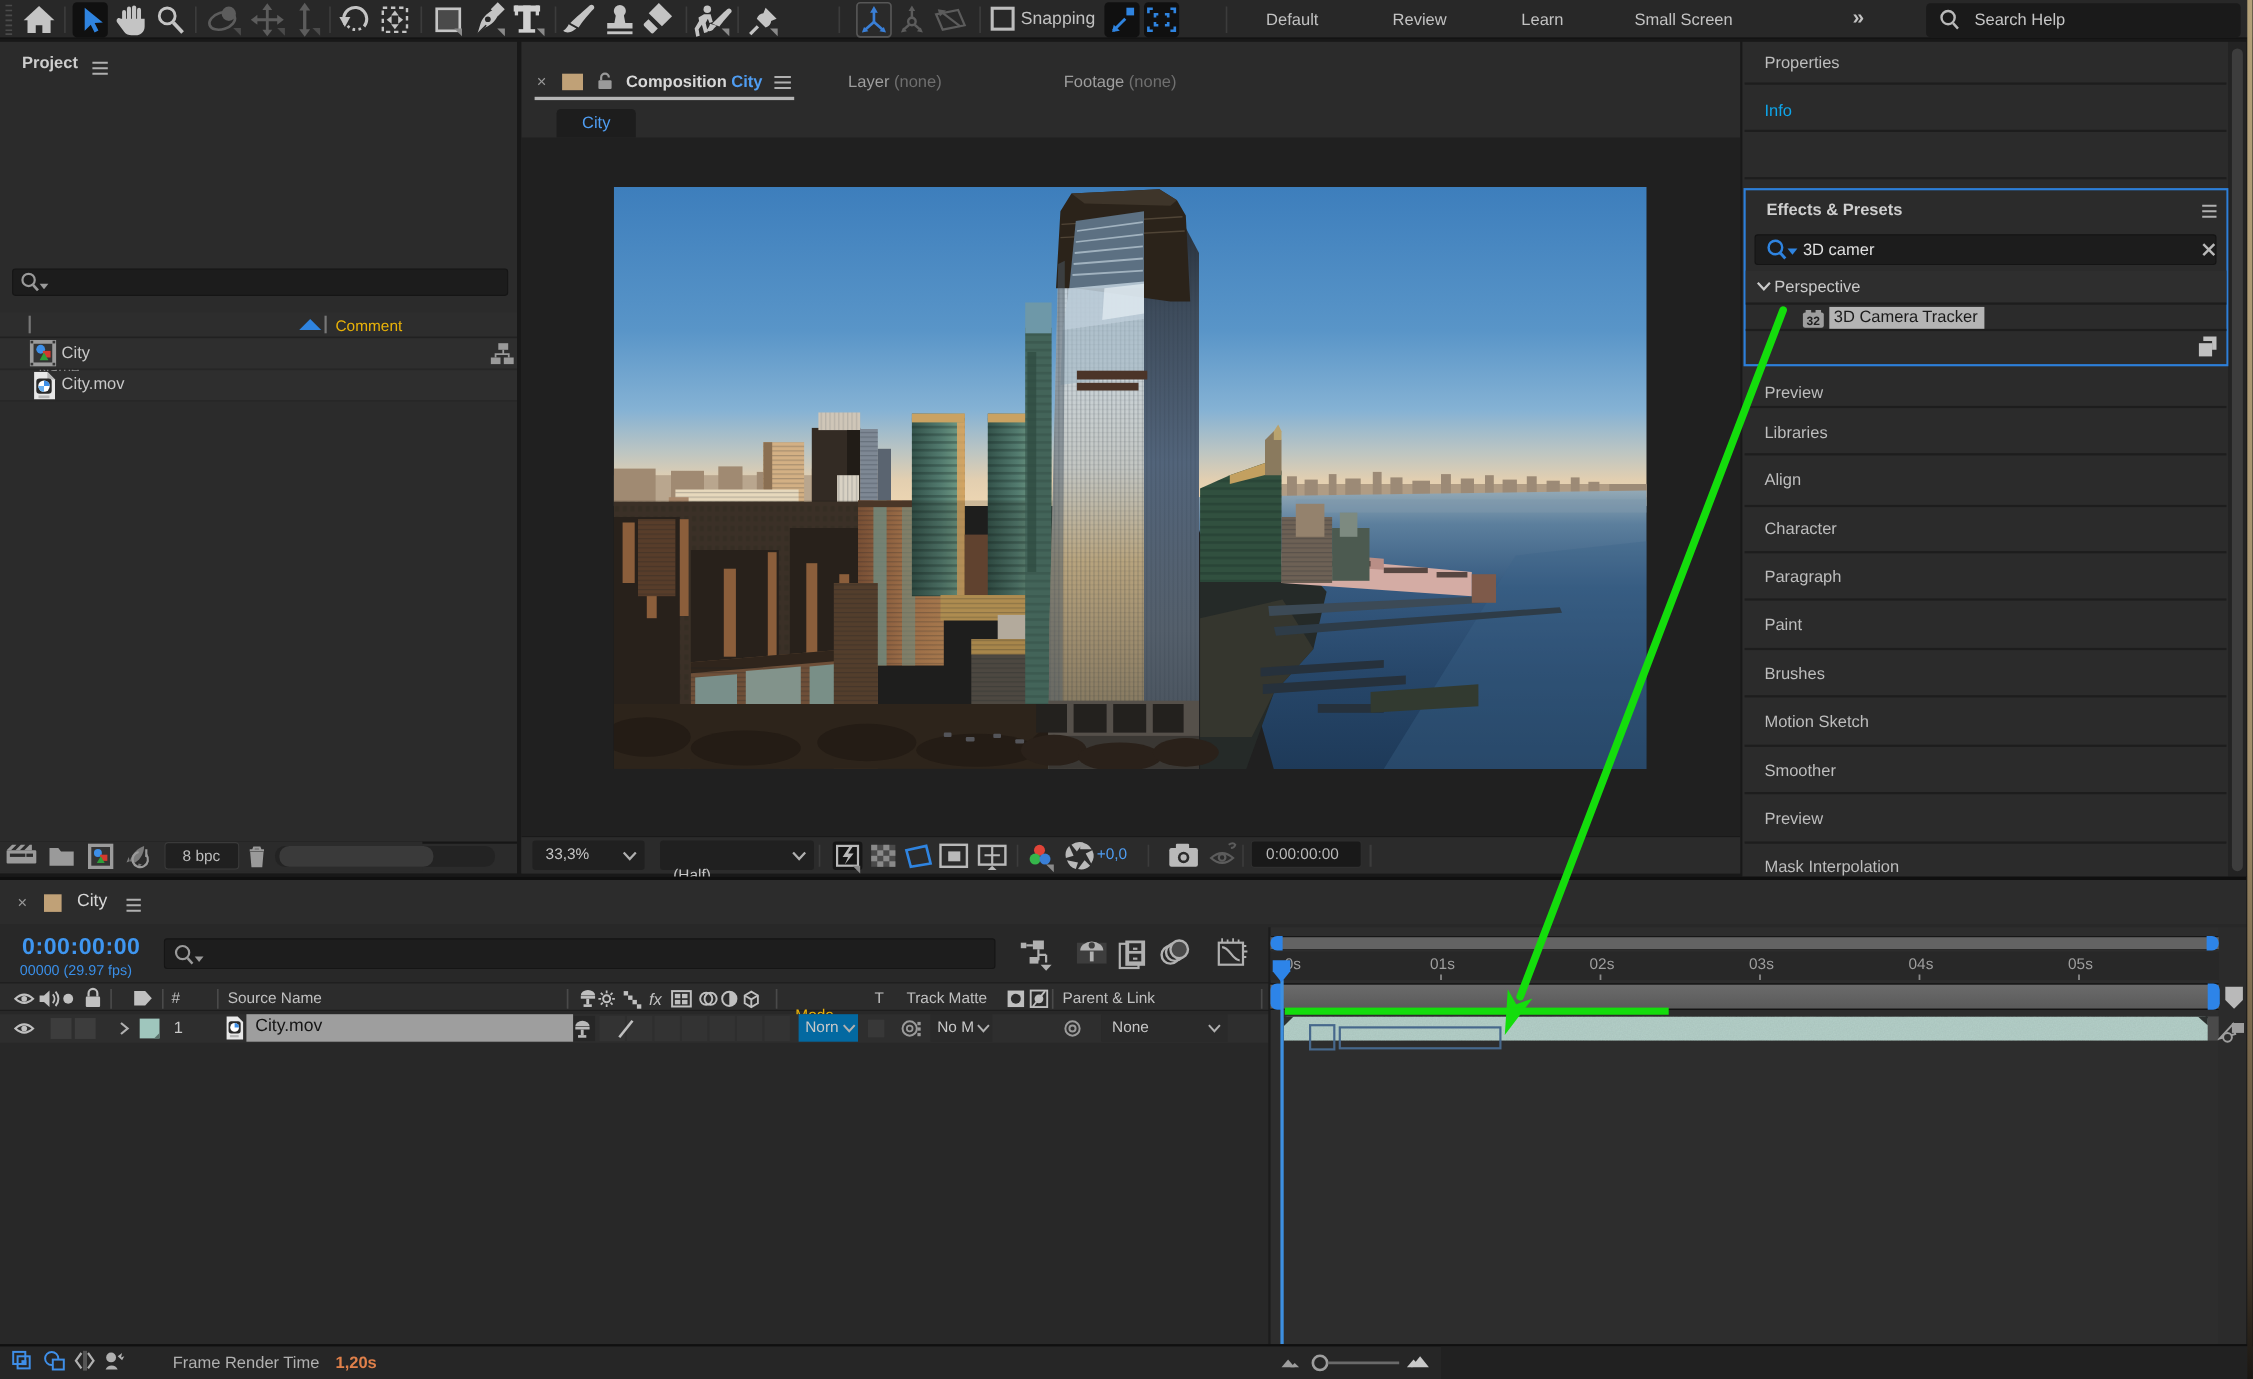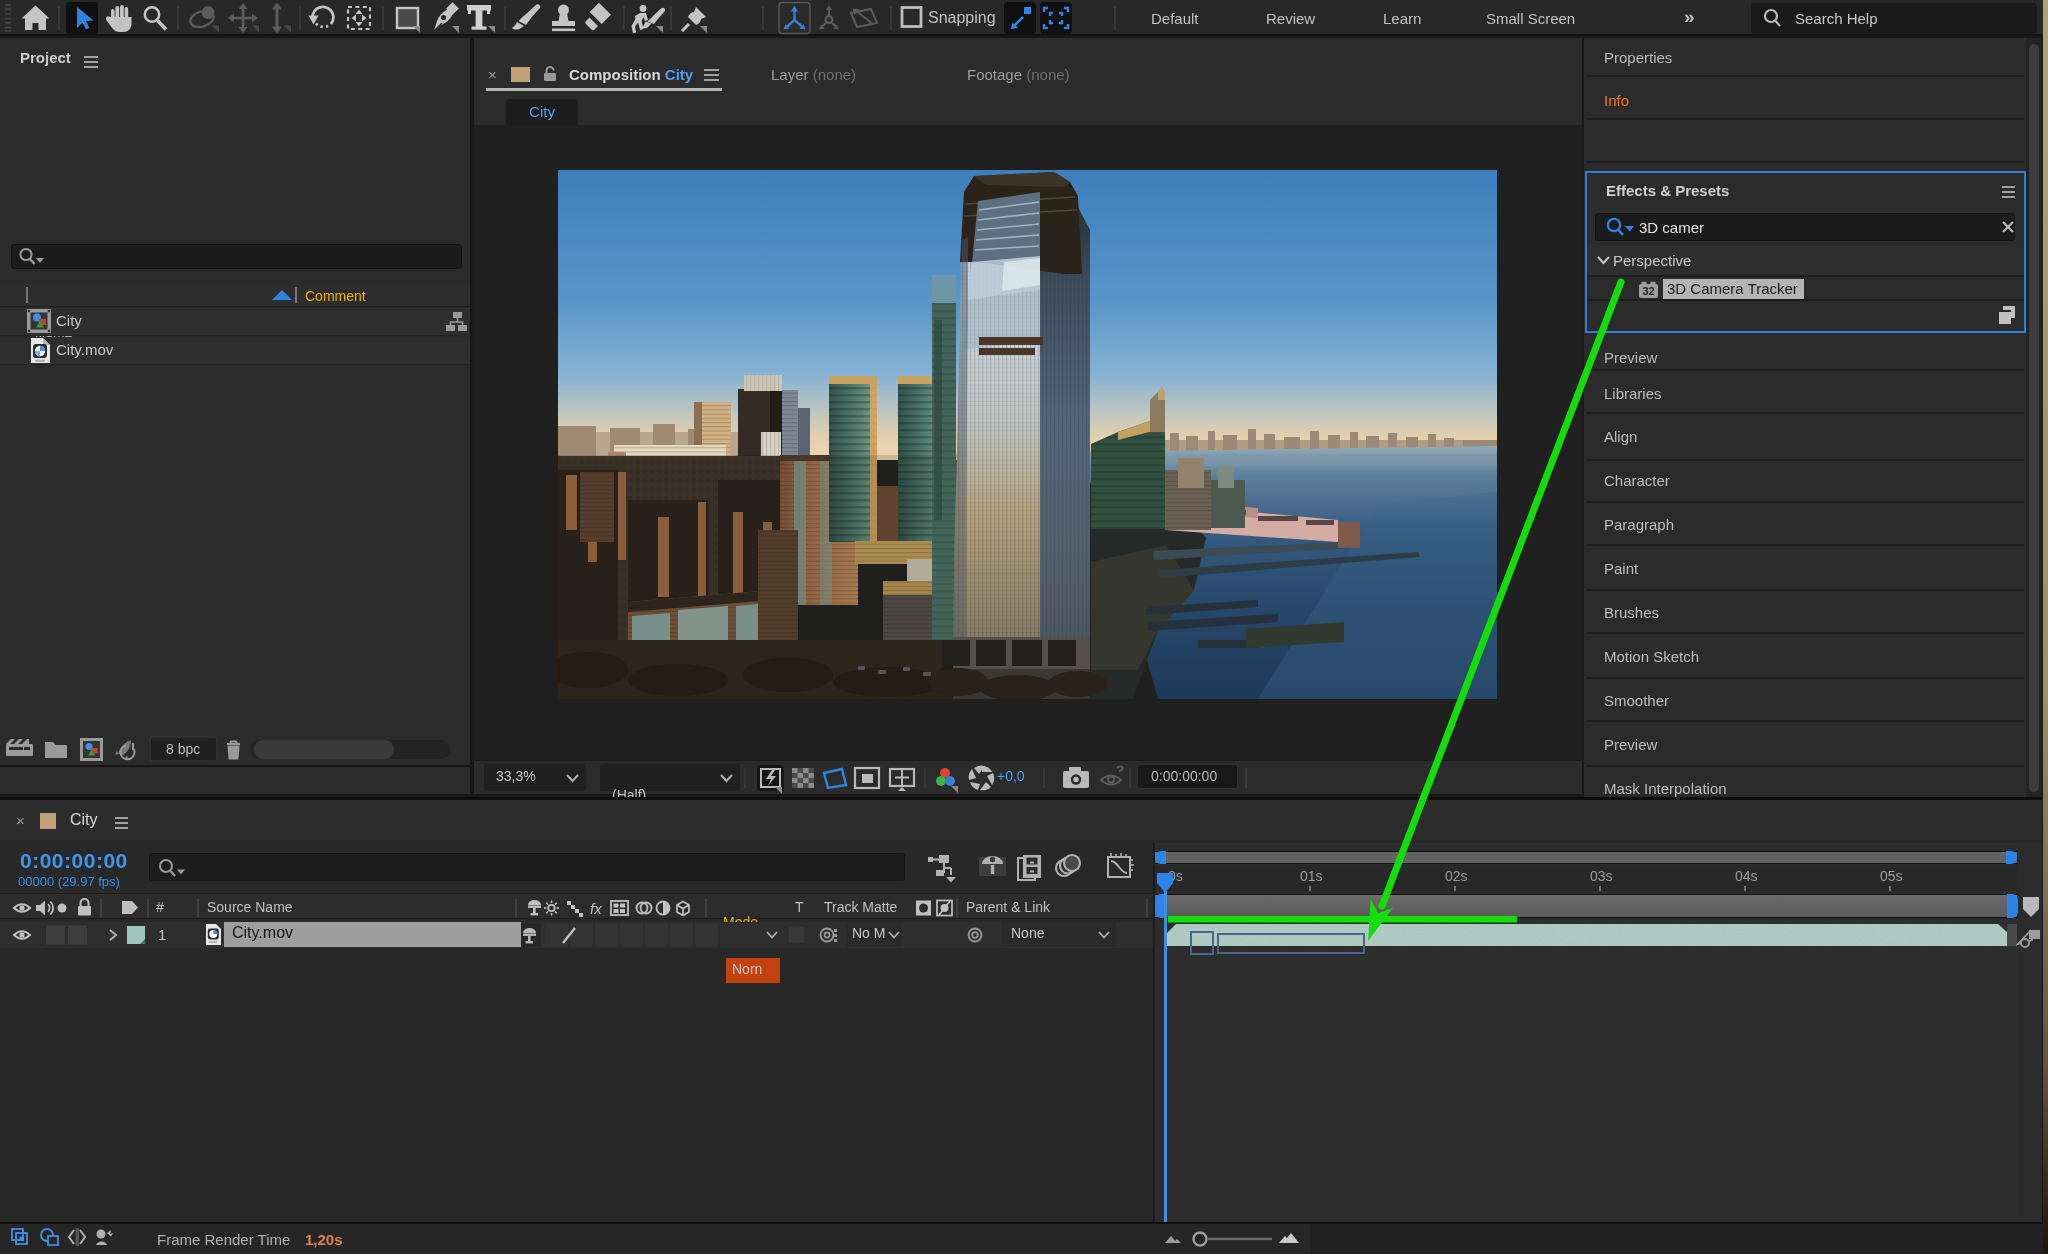--- a/index.html
+++ b/index.html
@@ -277,21 +277,21 @@
       <path d="M13,0 l7,7 h-7 z" fill="#b5b5b5"></path>
       <rect x="3" y="6" width="14" height="14" rx="3" fill="#2a2a2a"></rect>
       <circle cx="10" cy="13" r="5.2" fill="#fff"></circle>
       <path d="M10,7.8 a5.2,5.2 0 0 1 5.2,5.2 l-5.2,0 z" fill="#3d8fe8"></path>
       <path d="M4.8,13 a5.2,5.2 0 0 0 5.2,5.2 l0,-5.2 z" fill="#6ab0f0"></path>
       <rect x="5" y="21.5" width="10" height="2.5" fill="#b5b5b5"></rect>
     </svg>
     <div class="abs" style="left:56px;top:303px;color:#c8c8c8;font-size:15px;">City.mov</div>
 
     <div class="abs" style="left:0;top:727px;width:470px;height:2px;background:#161616;"></div>
-    <div class="abs" style="left:0;top:698px;width:384px;height:27px;background:#2b2b2b;">
+    <div class="abs" style="left:0;top:727px;width:384px;height:27px;background:#2b2b2b;">
       <svg width="470" height="27" style="position:absolute;left:0;top:0;">
 
         <g fill="#9a9a9a">
           <path d="M6,8 l5,-5 h4 l-5,5 h4 l5,-5 h4 l-5,5 h4 l5,-5 h2 v5 z"></path>
           <rect x="6" y="8" width="27" height="12" rx="1"></rect>
           <rect x="9" y="11" width="14" height="3" fill="#2b2b2b"></rect>
           <rect x="24" y="11" width="6" height="3" fill="#2b2b2b"></rect>
         </g>
 
         <path d="M45,6 h8 l2.5,3 H67 v13 H45 z" fill="#9a9a9a"></path>
@@ -725,21 +725,21 @@
         <rect x="653" y="310" width="34" height="48" fill="#4c5a50"></rect>
         <rect x="660" y="296" width="16" height="22" fill="#7d8a80"></rect>
       </g>
     </svg>
     </div>
   </div>
 
   <div class="abs" id="right" style="left:1584px;top:38px;width:442px;height:759px;background:#2b2b2b;">
     <div class="abs txt" style="left:20px;top:11px;color:#bdbdbd;">Properties</div>
     <div class="abs" style="left:2px;top:37px;width:438px;height:2px;background:#1d1d1d;"></div>
-    <div class="abs txt" style="left:20px;top:54px;color:#f97316;">Info</div>
+    <div class="abs txt" style="left:20px;top:54px;color:#0ea5e9;">Info</div>
     <div class="abs" style="left:2px;top:80px;width:438px;height:2px;background:#1d1d1d;"></div>
     <div class="abs txt" style="left:20px;top:98px;color:#bdbdbd;margin-top:48px;">Audio</div>
     <div class="abs" style="left:2px;top:123px;width:438px;height:2px;background:#1d1d1d;"></div>
 
     <div class="abs" style="left:1px;top:133px;width:441px;height:162px;background:#2b2b2b;border:2px solid #2d7fd9;">
       <div class="abs" style="left:19px;top:9px;color:#cfcfcf;font-size:15px;font-weight:bold;">Effects &amp; Presets</div>
       <svg width="22" height="14" style="position:absolute;left:414px;top:12px;">
         <g stroke="#b0b0b0" stroke-width="1.8">
             <line x1="1" y1="2" x2="14" y2="2"></line>
             <line x1="1" y1="7" x2="14" y2="7"></line>
@@ -999,21 +999,21 @@
       <line x1="563" y1="21" x2="575" y2="6" stroke="#c0c0c0" stroke-width="2.4"></line>
       <rect x="789" y="5" width="15" height="16" fill="#383838"></rect>
 
       <g stroke="#9a9a9a" stroke-width="1.8" fill="none">
         <circle cx="975" cy="13" r="6.5"></circle>
         <circle cx="975" cy="13" r="2.8"></circle>
       </g>
     </svg>
     <div class="abs" style="left:158px;top:126px;color:#c8c8c8;font-size:15px;">1</div>
     <div class="abs" style="left:224px;top:122px;width:297px;height:25px;background:#9e9e9e;color:#141414;font-size:16px;padding:2px 0 0 8px;">City.mov</div>
-    <div class="abs" style="left:726px;top:122px;width:54px;height:25px;background:#c2410c;color:#c8c8c8;font-size:14px;padding:3px 0 0 6px;margin-top:36px;">Norn</div>
+    <div class="abs" style="left:726px;top:122px;width:54px;height:25px;background:#0369a1;color:#c8c8c8;font-size:14px;padding:3px 0 0 6px;">Norn</div>
     <svg width="14" height="9" style="position:absolute;left:766px;top:131px;">
         <polyline points="1,1 6,6.5 11,1" stroke="#b0b0b0" stroke-width="1.8" fill="none"></polyline>
       </svg>
     <svg width="22" height="20" style="position:absolute;left:818px;top:125px;">
       <circle cx="9" cy="10" r="6.5" stroke="#9a9a9a" stroke-width="1.8" fill="none"></circle>
       <circle cx="9" cy="10" r="2.6" stroke="#9a9a9a" stroke-width="1.6" fill="none"></circle>
       <g fill="#9a9a9a">
           <rect x="16" y="4" width="3" height="3"></rect>
           <rect x="16" y="9" width="3" height="3"></rect>
           <rect x="16" y="14" width="3" height="3"></rect>

